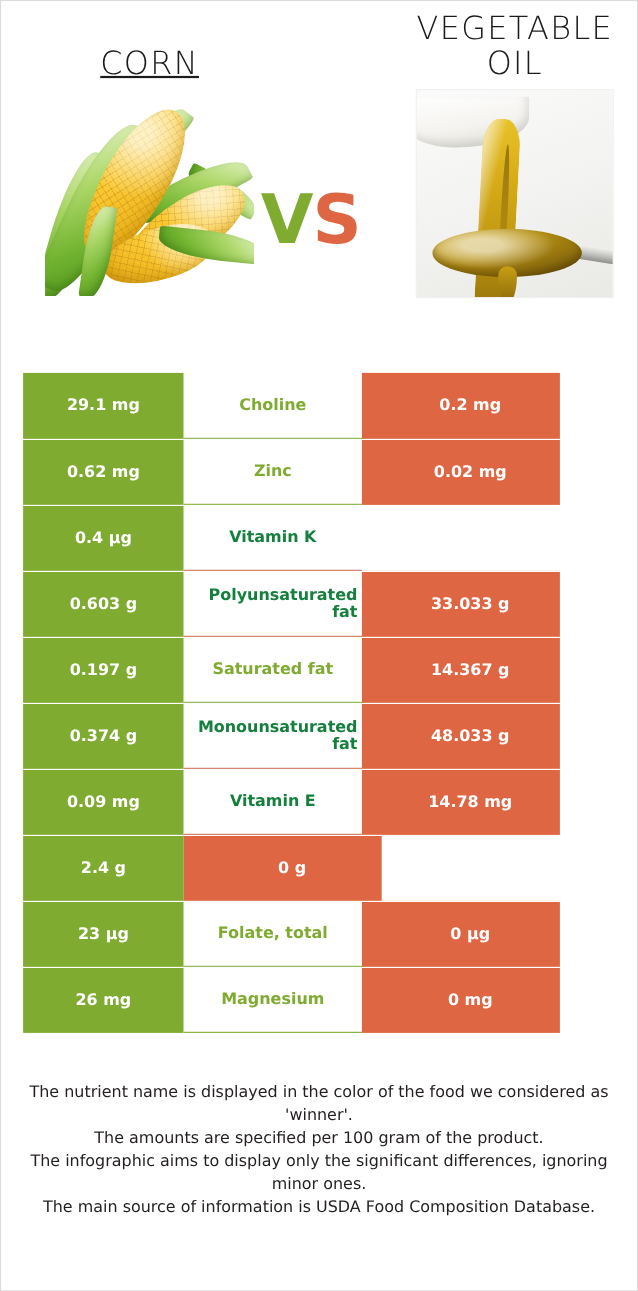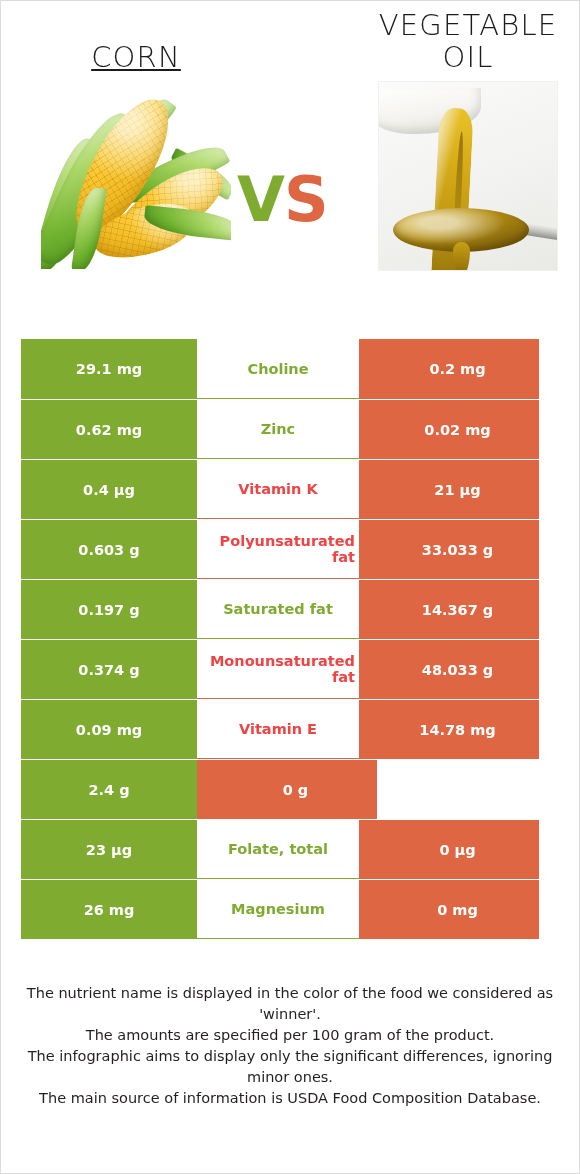--- a/index.html
+++ b/index.html
@@ -187,32 +187,32 @@
 
   .cell {
     display: flex;
     align-items: center;
     justify-content: center;
     font-family: "DejaVu Sans", sans-serif;
     font-weight: 700;
     font-size: 14.5px;
   }
 
-  .cell.left  { width: 176px; background: #7FAB31; color: #ffffff; }
+  .cell.left  { width: 146px; background: #7FAB31; color: #ffffff; }
   .cell.right { width: 180px; background: #DF6643; color: #ffffff; padding-left: 17px; }
 
   .cell.mid {
     width: 162px;
     background: #ffffff;
     text-align: right;
     padding: 0 4px;
     border-bottom: 1px solid transparent;
   }
   .cell.mid.win-left  { color: #7FAB31; border-bottom-color: #7FAB31; }
-  .cell.mid.win-right { color: #ef4444; border-bottom-color: #CC6A50; }
+  .cell.mid.win-right { color: #15803d; border-bottom-color: #CC6A50; }
 
   .row + .row .cell.left,
   .row + .row .cell.right { border-top: 1px solid #ffffff; }
 
   
   .footer {
     margin: 44px 24px 0 24px;
     text-align: center;
     font-family: "DejaVu Sans", sans-serif;
     font-size: 14.5px;
@@ -271,21 +271,20 @@
         <div class="cell right">0.2 mg</div>
       </div>
       <div class="row">
         <div class="cell left">0.62 mg</div>
         <div class="cell mid win-left">Zinc</div>
         <div class="cell right">0.02 mg</div>
       </div>
       <div class="row">
         <div class="cell left">0.4 µg</div>
         <div class="cell mid win-right">Vitamin K</div>
-        <div class="cell right">21 µg</div>
       </div>
       <div class="row">
         <div class="cell left">0.603 g</div>
         <div class="cell mid win-right">Polyunsaturated fat</div>
         <div class="cell right">33.033 g</div>
       </div>
       <div class="row">
         <div class="cell left">0.197 g</div>
         <div class="cell mid win-left">Saturated fat</div>
         <div class="cell right">14.367 g</div>

